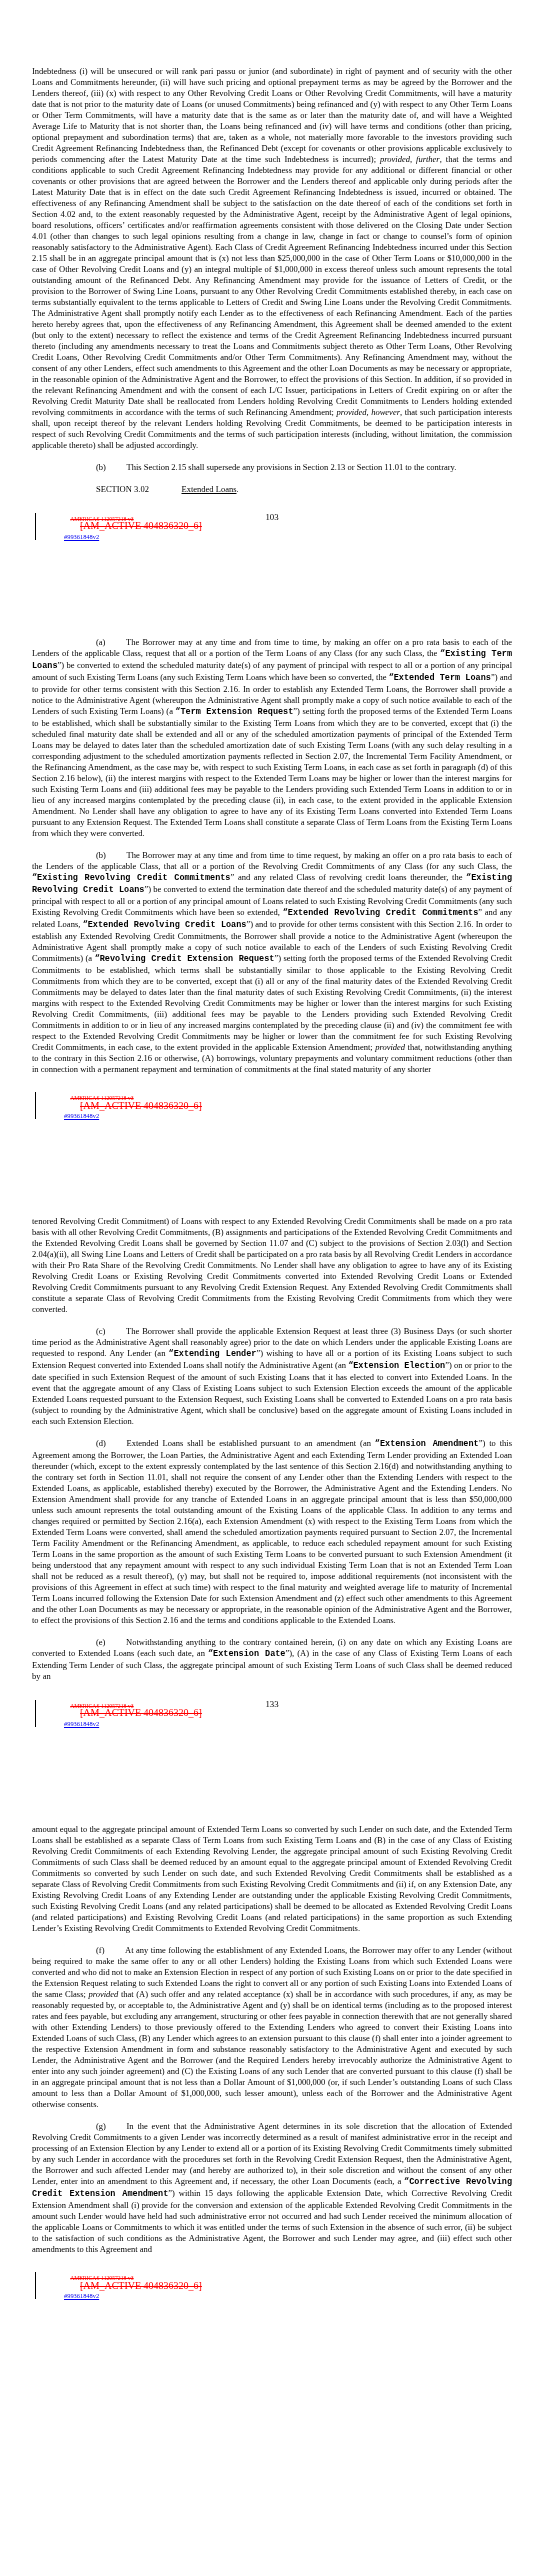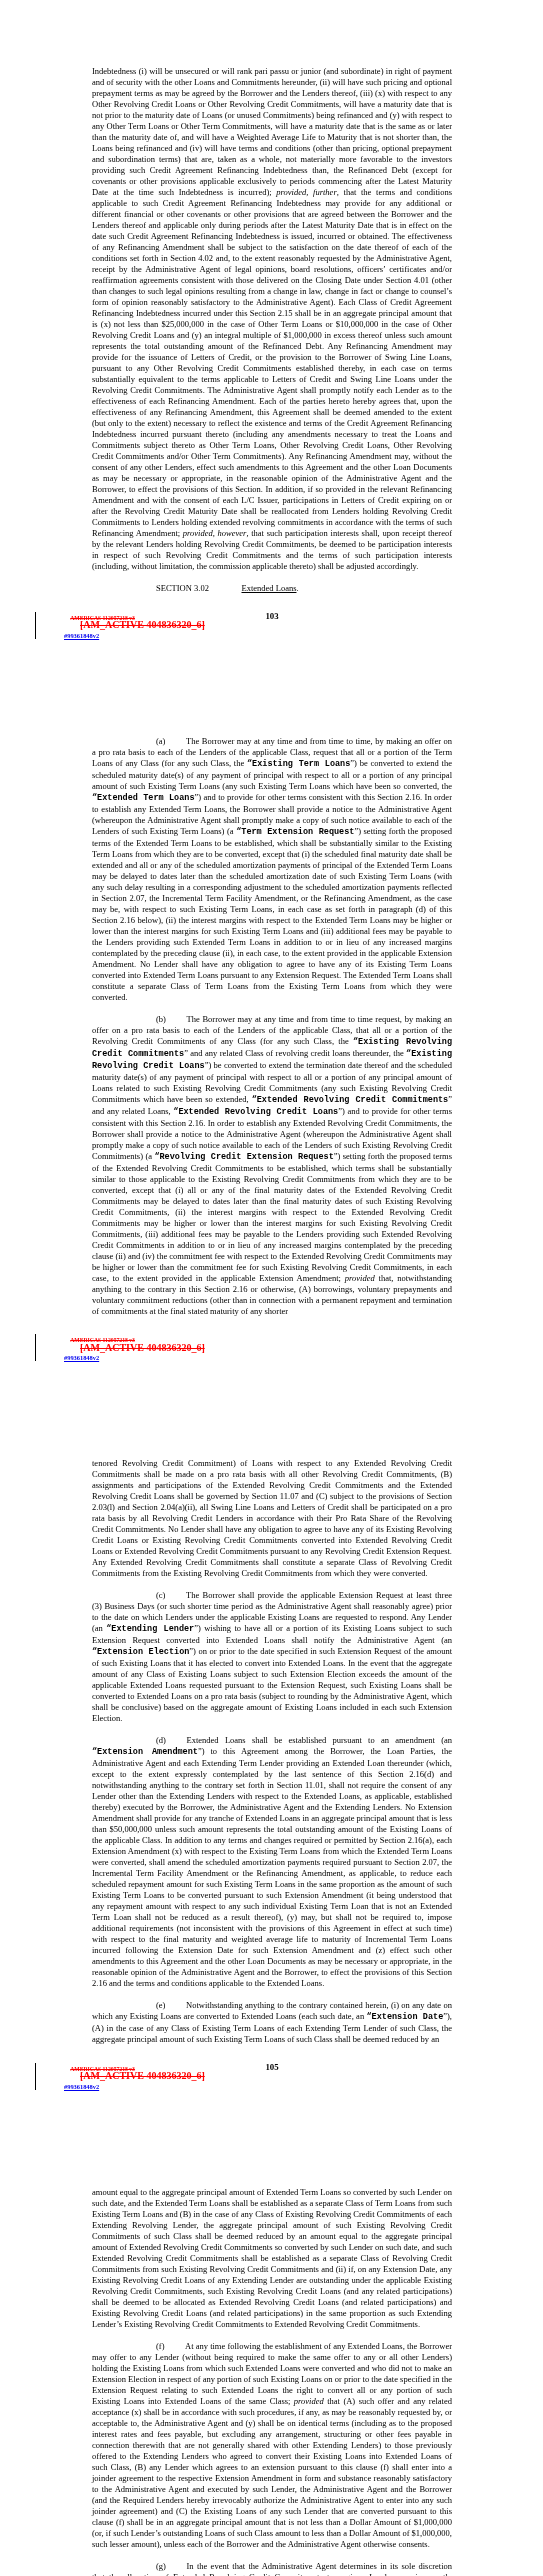--- a/index.html
+++ b/index.html
@@ -7,44 +7,45 @@
     width:544px;
     font-family:"Liberation Serif","DejaVu Serif",serif;
     font-size:8.5px;
     line-height:11px;
     color:#000;
   }
   .doc { position:relative; width:544px; min-height:2813px; background:#fff; }
   .page { position:relative; }
   .page-first { padding-top:66px; }
   .page + .page { margin-top:89px; }
-  .page-text { margin:0 92px; text-align:justify; }
+  .page-text { margin:0 32px; text-align:justify; }
   p.para { margin:0; padding:0; }
   p.para.indent { text-indent:64px; }
   .blocksep { margin-top:11px !important; }
   .tab { display:inline-block; width:20.6px; }
   .run-underline { text-decoration:underline;padding-left:12px; }
   b.run-bold { font-weight:bold;font-family:Liberation Mono, monospace; }
   i.run-italic { font-style:italic; }
 
-  .page-footer { position:relative; height:36px; margin-top:16.5px;font-weight:bold; }
+  .page-footer { position:relative; height:36px; margin-top:16.5px; }
   .page-num { position:absolute; top:0; left:0; width:100%; text-align:center; font-size:8.8px; }
   .footer-annotations { position:absolute; left:64px; top:4.1px; white-space:nowrap; }
   .ann-1 { font-size:5.7px; line-height:6.7px; margin-left:6.2px; text-decoration:line-through; }
   .ann-2 { font-size:10px; line-height:8.2px; text-decoration:line-through;padding-left:16px; }
   .ann-3 { font-size:6.4px; line-height:7.7px; text-decoration:underline; display:inline-block; }
   .change-bar { position:absolute; left:35px; top:1px; width:1px; height:27px; background:#000; }
 </style>
 </head>
 <body>
 
 <main class="doc">
     <section class="page page-first">
       <div class="page-text">
         <p class="para"><span class="run">Indebtedness (i) will be unsecured or will rank pari passu or junior (and subordinate) in right of payment and of security with the other Loans and Commitments hereunder, (ii) will have such pricing and optional prepayment terms as may be agreed by the Borrower and the Lenders thereof, (iii) (x) with respect to any Other Revolving Credit Loans or Other Revolving Credit Commitments, will have a maturity date that is not prior to the maturity date of Loans (or unused Commitments) being refinanced and (y) with respect to any Other Term Loans or Other Term Commitments, will have a maturity date that is the same as or later than the maturity date of, and will have a Weighted Average Life to Maturity that is not shorter than, the Loans being refinanced and (iv) will have terms and conditions (other than pricing, optional prepayment and subordination terms) that are, taken as a whole, not materially more favorable to the investors providing such Credit Agreement Refinancing Indebtedness than, the Refinanced Debt (except for covenants or other provisions applicable exclusively to periods commencing after the Latest Maturity Date at the time such Indebtedness is incurred); </span><i class="run-italic">provided</i><span class="run">, </span><i class="run-italic">further</i><span class="run">, that the terms and conditions applicable to such Credit Agreement Refinancing Indebtedness may provide for any additional or different financial or other covenants or other provisions that are agreed between the Borrower and the Lenders thereof and applicable only during periods after the Latest Maturity Date that is in effect on the date such Credit Agreement Refinancing Indebtedness is issued, incurred or obtained.  The effectiveness of any Refinancing Amendment shall be subject to the satisfaction on the date thereof of each of the conditions set forth in Section 4.02 and, to the extent reasonably requested by the Administrative Agent, receipt by the Administrative Agent of legal opinions, board resolutions, officers’ certificates and/or reaffirmation agreements consistent with those delivered on the Closing Date under Section 4.01 (other than changes to such legal opinions resulting from a change in law, change in fact or change to counsel’s form of opinion reasonably satisfactory to the Administrative Agent).  Each Class of Credit Agreement Refinancing Indebtedness incurred under this Section 2.15 shall be in an aggregate principal amount that is (x) not less than $25,000,000 in the case of Other Term Loans or $10,000,000 in the case of Other Revolving Credit Loans and (y) an integral multiple of $1,000,000 in excess thereof unless such amount represents the total outstanding amount of the Refinanced Debt.  Any Refinancing Amendment may provide for the issuance of Letters of Credit, or the provision to the Borrower of Swing Line Loans, pursuant to any Other Revolving Credit Commitments established thereby, in each case on terms substantially equivalent to the terms applicable to Letters of Credit and Swing Line Loans under the Revolving Credit Commitments.  The Administrative Agent shall promptly notify each Lender as to the effectiveness of each Refinancing Amendment.  Each of the parties hereto hereby agrees that, upon the effectiveness of any Refinancing Amendment, this Agreement shall be deemed amended to the extent (but only to the extent) necessary to reflect the existence and terms of the Credit Agreement Refinancing Indebtedness incurred pursuant thereto (including any amendments necessary to treat the Loans and Commitments subject thereto as Other Term Loans, Other Revolving Credit Loans, Other Revolving Credit Commitments and/or Other Term Commitments).  Any Refinancing Amendment may, without the consent of any other Lenders, effect such amendments to this Agreement and the other Loan Documents as may be necessary or appropriate, in the reasonable opinion of the Administrative Agent and the Borrower, to effect the provisions of this Section.  In addition, if so provided in the relevant Refinancing Amendment and with the consent of each L/C Issuer, participations in Letters of Credit expiring on or after the Revolving Credit Maturity Date shall be reallocated from Lenders holding Revolving Credit Commitments to Lenders holding extended revolving commitments in accordance with the terms of such Refinancing Amendment; </span><i class="run-italic">provided</i><span class="run">, </span><i class="run-italic">however</i><span class="run">, that such participation interests shall, upon receipt thereof by the relevant Lenders holding Revolving Credit Commitments, be deemed to be participation interests in respect of such Revolving Credit Commitments and the terms of such participation interests (including, without limitation, the commission applicable thereto) shall be adjusted accordingly.</span></p>
+        <p class="para indent blocksep"><span class="run">(b)</span><span class="tab"></span><span class="run">This Section 2.15 shall supersede any provisions in Section 2.13 or Section 11.01 to the contrary.</span></p>
         <p class="para indent blocksep heading"><span class="run">SECTION 3.02</span><span class="tab"></span><span class="run-underline">Extended Loans</span><span class="run">.</span></p>
       </div>
       <div class="page-footer">
         <div class="change-bar" style="background: rgb(0, 0, 0);"></div>
         <div class="page-num">103</div>
         <div class="footer-annotations"><div class="ann-1" style="color: rgb(255, 0, 0);">AMERICAS 112057218 v3</div><div class="ann-2" style="color: rgb(255, 0, 0);">[AM_ACTIVE 404836320_6]</div><a class="ann-3" style="color: rgb(0, 0, 238);">#99361848v2</a></div>
       </div>
     </section>
     <section class="page">
       <div class="page-text">
@@ -58,21 +59,21 @@
     </section>
     <section class="page">
       <div class="page-text">
         <p class="para"><span class="run">tenored Revolving Credit Commitment) of Loans with respect to any Extended Revolving Credit Commitments shall be made on a pro rata basis with all other Revolving Credit Commitments, (B) assignments and participations of the Extended Revolving Credit Commitments and the Extended Revolving Credit Loans shall be governed by Section 11.07 and (C) subject to the provisions of Section 2.03(l) and Section 2.04(a)(ii), all Swing Line Loans and Letters of Credit shall be participated on a pro rata basis by all Revolving Credit Lenders in accordance with their Pro Rata Share of the Revolving Credit Commitments.  No Lender shall have any obligation to agree to have any of its Existing Revolving Credit Loans or Existing Revolving Credit Commitments converted into Extended Revolving Credit Loans or Extended Revolving Credit Commitments pursuant to any Revolving Credit Extension Request. Any Extended Revolving Credit Commitments shall constitute a separate Class of Revolving Credit Commitments from the Existing Revolving Credit Commitments from which they were converted.</span></p>
         <p class="para indent blocksep"><span class="run">(c)</span><span class="tab"></span><span class="run">The Borrower shall provide the applicable Extension Request at least three (3) Business Days (or such shorter time period as the Administrative Agent shall reasonably agree) prior to the date on which Lenders under the applicable Existing Loans are requested to respond. Any Lender (an </span><b class="run-bold">“Extending Lender</b><span class="run">”) wishing to have all or a portion of its Existing Loans subject to such Extension Request converted into Extended Loans shall notify the Administrative Agent (an </span><b class="run-bold">“Extension Election</b><span class="run">”) on or prior to the date specified in such Extension Request of the amount of such Existing Loans that it has elected to convert into Extended Loans.  In the event that the aggregate amount of any Class of Existing Loans subject to such Extension Election exceeds the amount of the applicable Extended Loans requested pursuant to the Extension Request, such Existing Loans shall be converted to Extended Loans on a pro rata basis (subject to rounding by the Administrative Agent, which shall be conclusive) based on the aggregate amount of Existing Loans included in each such Extension Election.</span></p>
         <p class="para indent blocksep"><span class="run">(d)</span><span class="tab"></span><span class="run">Extended Loans shall be established pursuant to an amendment (an </span><b class="run-bold">“Extension Amendment</b><span class="run">”) to this Agreement among the Borrower, the Loan Parties, the Administrative Agent and each Extending Term Lender providing an Extended Loan thereunder (which, except to the extent expressly contemplated by the last sentence of this Section 2.16(d) and notwithstanding anything to the contrary set forth in Section 11.01, shall not require the consent of any Lender other than the Extending Lenders with respect to the Extended Loans, as applicable, established thereby) executed by the Borrower, the Administrative Agent and the Extending Lenders.  No Extension Amendment shall provide for any tranche of Extended Loans in an aggregate principal amount that is less than $50,000,000 unless such amount represents the total outstanding amount of the Existing Loans of the applicable Class.  In addition to any terms and changes required or permitted by Section 2.16(a), each Extension Amendment (x) with respect to the Existing Term Loans from which the Extended Term Loans were converted, shall amend the scheduled amortization payments required pursuant to Section 2.07, the Incremental Term Facility Amendment or the Refinancing Amendment, as applicable, to reduce each scheduled repayment amount for such Existing Term Loans in the same proportion as the amount of such Existing Term Loans to be converted pursuant to such Extension Amendment (it being understood that any repayment amount with respect to any such individual Existing Term Loan that is not an Extended Term Loan shall not be reduced as a result thereof), (y) may, but shall not be required to, impose additional requirements (not inconsistent with the provisions of this Agreement in effect at such time) with respect to the final maturity and weighted average life to maturity of Incremental Term Loans incurred following the Extension Date for such Extension Amendment and (z) effect such other amendments to this Agreement and the other Loan Documents as may be necessary or appropriate, in the reasonable opinion of the Administrative Agent and the Borrower, to effect the provisions of this Section 2.16 and the terms and conditions applicable to the Extended Loans.</span></p>
         <p class="para indent blocksep"><span class="run">(e)</span><span class="tab"></span><span class="run">Notwithstanding anything to the contrary contained herein, (i) on any date on which any Existing Loans are converted to Extended Loans (each such date, an </span><b class="run-bold">“Extension Date</b><span class="run">”), (A) in the case of any Class of Existing Term Loans of each Extending Term Lender of such Class, the aggregate principal amount of such Existing Term Loans of such Class shall be deemed reduced by an</span></p>
       </div>
       <div class="page-footer">
         <div class="change-bar" style="background: rgb(0, 0, 0);"></div>
-        <div class="page-num">105</div>
+        <div class="page-num">133</div>
         <div class="footer-annotations"><div class="ann-1" style="color: rgb(255, 0, 0);">AMERICAS 112057218 v3</div><div class="ann-2" style="color: rgb(255, 0, 0);">[AM_ACTIVE 404836320_6]</div><a class="ann-3" style="color: rgb(0, 0, 238);">#99361848v2</a></div>
       </div>
     </section>
     <section class="page">
       <div class="page-text">
         <p class="para"><span class="run">amount equal to the aggregate principal amount of Extended Term Loans so converted by such Lender on such date, and the Extended Term Loans shall be established as a separate Class of Term Loans from such Existing Term Loans and (B) in the case of any Class of Existing Revolving Credit Commitments of each Extending Revolving Lender, the aggregate principal amount of such Existing Revolving Credit Commitments of such Class shall be deemed reduced by an amount equal to the aggregate principal amount of Extended Revolving Credit Commitments so converted by such Lender on such date, and such Extended Revolving Credit Commitments shall be established as a separate Class of Revolving Credit Commitments from such Existing Revolving Credit Commitments and (ii) if, on any Extension Date, any Existing Revolving Credit Loans of any Extending Lender are outstanding under the applicable Existing Revolving Credit Commitments, such Existing Revolving Credit Loans (and any related participations) shall be deemed to be allocated as Extended Revolving Credit Loans (and related participations) and Existing Revolving Credit Loans (and related participations) in the same proportion as such Extending Lender’s Existing Revolving Credit Commitments to Extended Revolving Credit Commitments.</span></p>
         <p class="para indent blocksep"><span class="run">(f)</span><span class="tab"></span><span class="run">At any time following the establishment of any Extended Loans, the Borrower may offer to any Lender (without being required to make the same offer to any or all other Lenders) holding the Existing Loans from which such Extended Loans were converted and who did not to make an Extension Election in respect of any portion of such Existing Loans on or prior to the date specified in the Extension Request relating to such Extended Loans the right to convert all or any portion of such Existing Loans into Extended Loans of the same Class; </span><i class="run-italic">provided</i><span class="run"> that (A) such offer and any related acceptance (x) shall be in accordance with such procedures, if any, as may be reasonably requested by, or acceptable to, the Administrative Agent and (y) shall be on identical terms (including as to the proposed interest rates and fees payable, but excluding any arrangement, structuring or other fees payable in connection therewith that are not generally shared with other Extending Lenders) to those previously offered to the Extending Lenders who agreed to convert their Existing Loans into Extended Loans of such Class, (B) any Lender which agrees to an extension pursuant to this clause (f) shall enter into a joinder agreement to the respective Extension Amendment in form and substance reasonably satisfactory to the Administrative Agent and executed by such Lender, the Administrative Agent and the Borrower (and the Required Lenders hereby irrevocably authorize the Administrative Agent to enter into any such joinder agreement) and (C) the Existing Loans of any such Lender that are converted pursuant to this clause (f) shall be in an aggregate principal amount that is not less than a Dollar Amount of $1,000,000 (or, if such Lender’s outstanding Loans of such Class amount to less than a Dollar Amount of $1,000,000, such lesser amount), unless each of the Borrower and the Administrative Agent otherwise consents.</span></p>
         <p class="para indent blocksep"><span class="run">(g)</span><span class="tab"></span><span class="run">In the event that the Administrative Agent determines in its sole discretion that the allocation of Extended Revolving Credit Commitments to a given Lender was incorrectly determined as a result of manifest administrative error in the receipt and processing of an Extension Election by any Lender to extend all or a portion of its Existing Revolving Credit Commitments timely submitted by any such Lender in accordance with the procedures set forth in the Revolving Credit Extension Request, then the Administrative Agent, the Borrower and such affected Lender may (and hereby are authorized to), in their sole discretion and without the consent of any other Lender, enter into an amendment to this Agreement and, if necessary, the other Loan Documents (each, a </span><b class="run-bold">“Corrective Revolving Credit Extension Amendment</b><span class="run">”) within 15 days following the applicable Extension Date, which Corrective Revolving Credit Extension Amendment shall (i) provide for the conversion and extension of the applicable Extended Revolving Credit Commitments in the amount such Lender would have held had such administrative error not occurred and had such Lender received the minimum allocation of the applicable Loans or Commitments to which it was entitled under the terms of such Extension in the absence of such error, (ii) be subject to the satisfaction of such conditions as the Administrative Agent, the Borrower and such Lender may agree, and (iii) effect such other amendments to this Agreement and</span></p>
       </div>
       <div class="page-footer">

